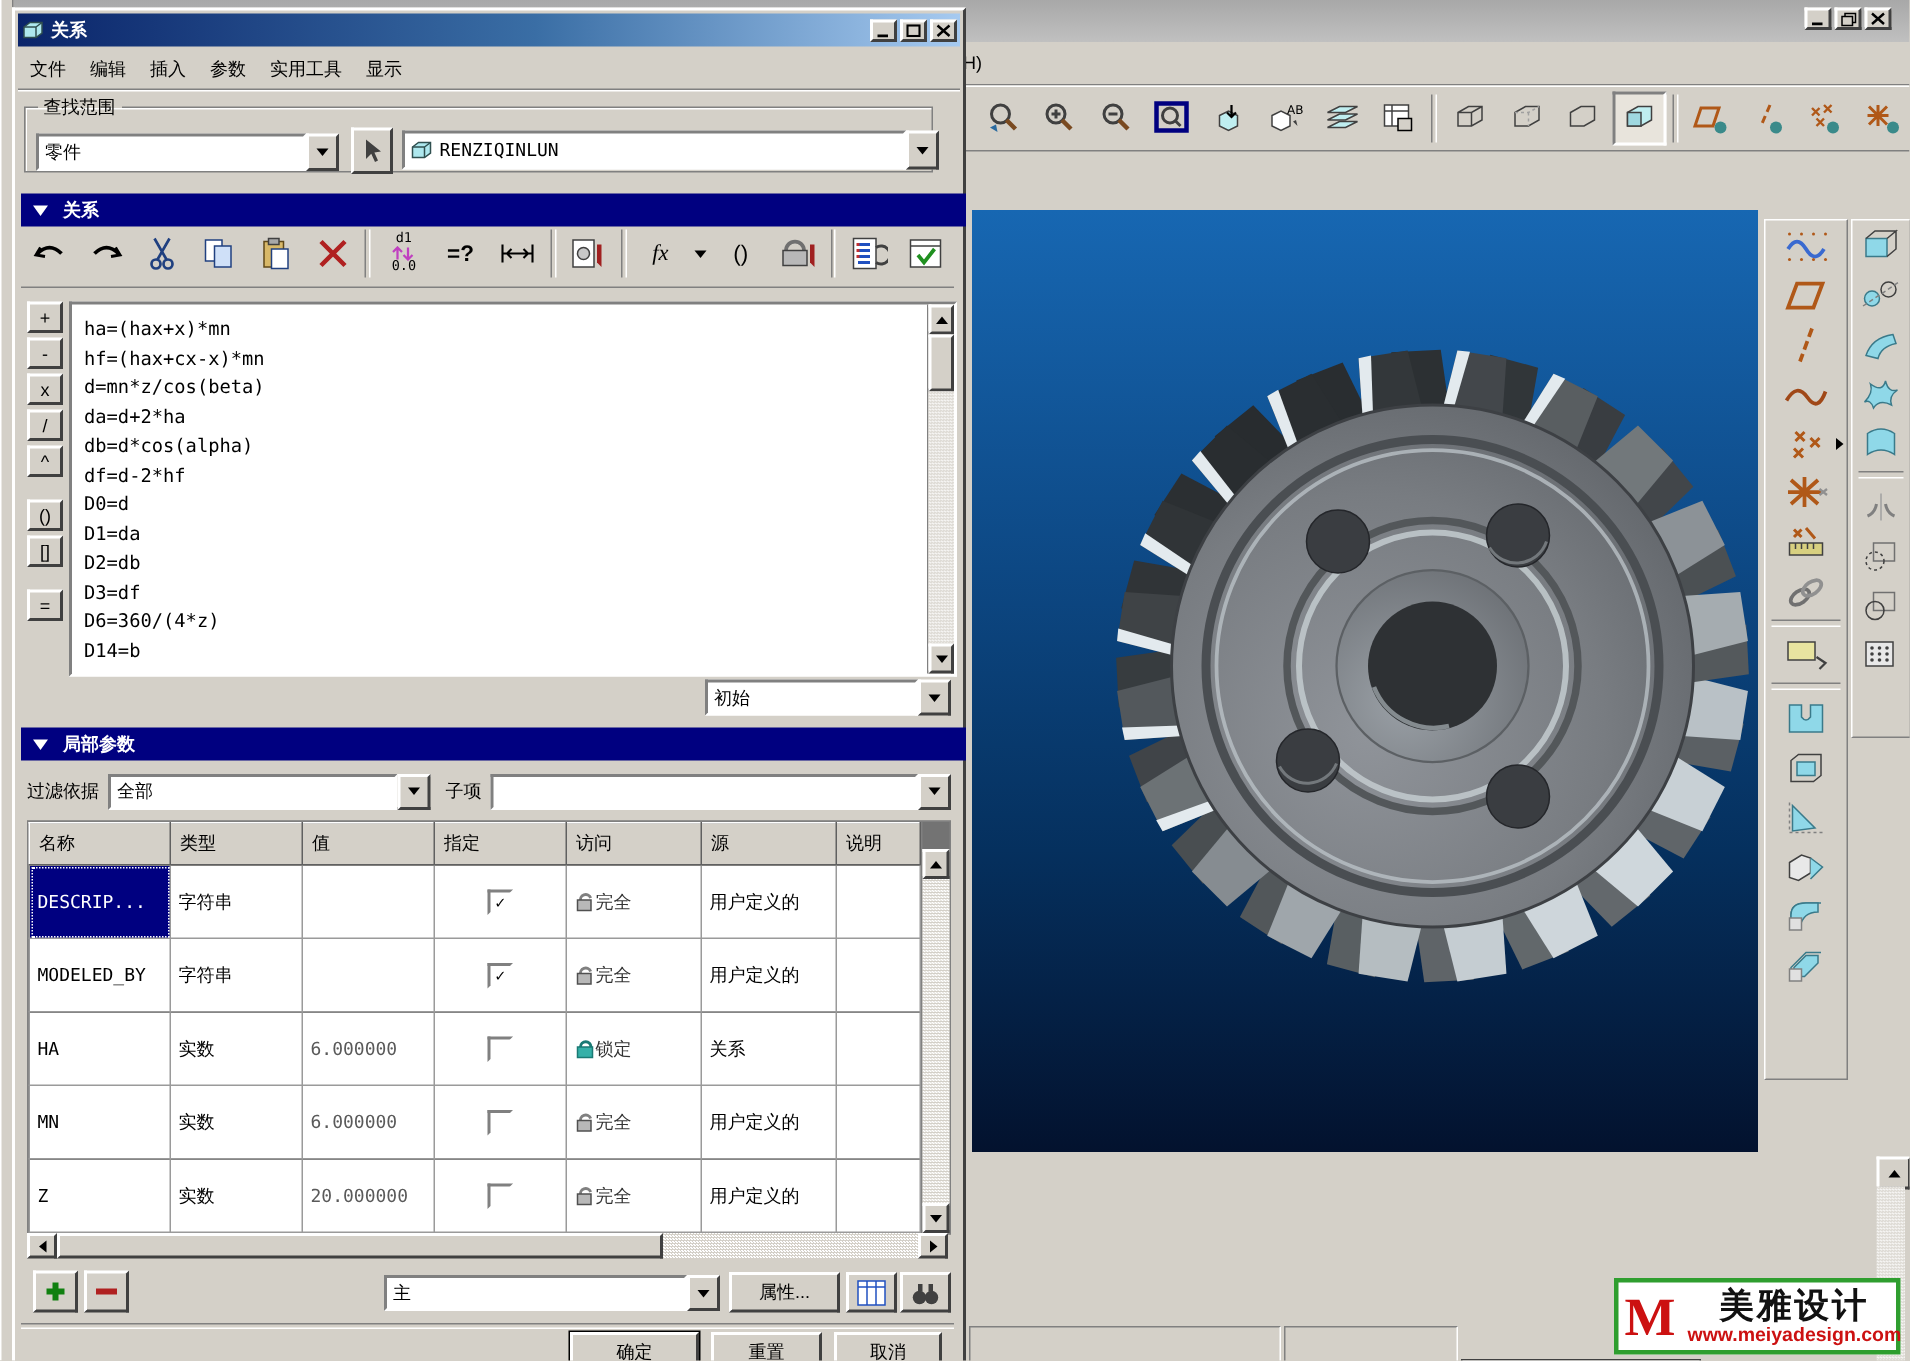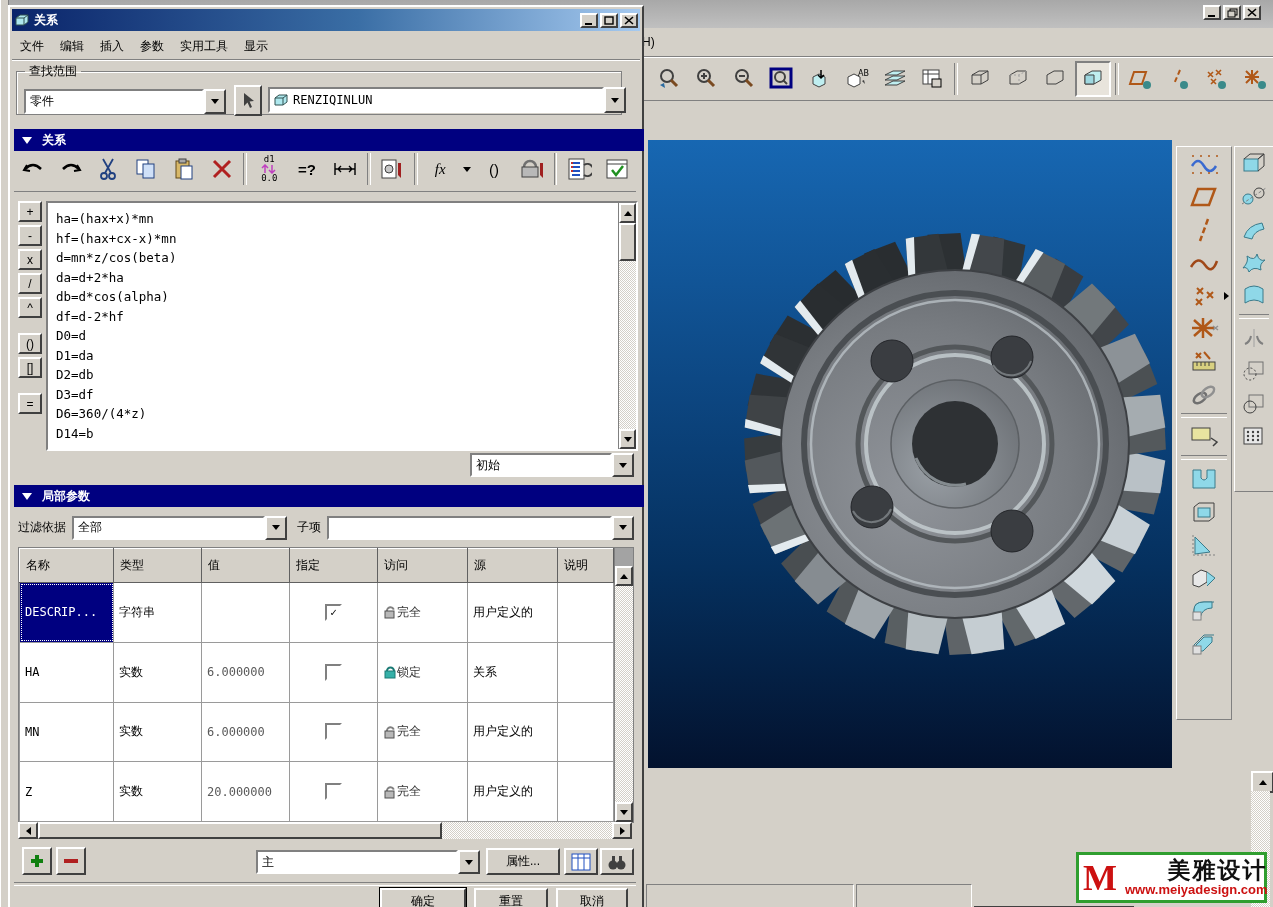--- a/index.html
+++ b/index.html
@@ -452,21 +452,21 @@
 
 <div class="abs statuspane" style="left:646px;top:884px;width:206px;height:23px;"></div>
 <div class="abs statuspane" style="left:856px;top:884px;width:114px;height:23px;"></div>
 <div class="abs" style="left:974px;top:906px;width:160px;height:20px;background:#fff;border:1px solid #404040;display:flex;align-items:center;padding-left:5px;box-sizing:border-box;">
   <span>智能</span>
 </div>
 
 <div class="abs logo-box" style="left:1076px;top:852px;width:191px;height:51px;z-index:30;">
   <span style="font-size:36px;font-weight:bold;color:#cc1111;font-family:'Liberation Serif',serif;line-height:36px;">M</span>
   <span style="width:3px;height:40px;background:#111;transform:skewX(-25deg);margin:0 4px;"></span>
-  <span style="display:flex;flex-direction:column;align-items:flex-end;">
+  <span style="display:flex;flex-direction:column;align-items:center;">
     <span style="font-size:23px;font-weight:bold;color:#111;line-height:24px;letter-spacing:2px;">美雅设计</span>
     <span style="font-size:13px;font-weight:bold;color:#cc1111;line-height:15px;">www.meiyadesign.com</span>
   </span>
 </div>
 
 <div class="abs" style="left:0;top:0;width:8px;height:907px;background:#d4d0c8;border-right:1px solid #808080;box-shadow:inset 1px 0 0 #ffffff;"></div>
 
 <div class="abs raised" id="dialog">
 
   <div class="abs" id="dlg-title">
@@ -699,21 +699,21 @@
     </div>
     <span style="margin:0 6px 0 10px;">子项</span>
     <div class="combo" style="flex:1;height:24px;">
       <span class="field"></span>
       <span class="drop">
           <span class="tri-d"></span>
         </span>
     </div>
   </div>
 
-  <div class="abs" style="left:8px;top:540px;width:614px;height:274px;border:1px solid #808080;background:#a3a3a3;display:flex;">
+  <div class="abs" style="left:8px;top:540px;width:614px;height:274px;border:1px solid #808080;background:#737373;display:flex;">
     <table class="params">
       <colgroup>
           <col style="width:94px">
           <col style="width:88px">
           <col style="width:88px">
           <col style="width:88px">
           <col style="width:90px">
           <col style="width:90px">
           <col style="width:56px">
         </colgroup>
@@ -740,20 +740,39 @@
                   <path d="M4 6 a3.5 3.5 0 0 1 7 0" fill="none" stroke="#808080" stroke-width="2" transform="rotate(-20 7 6)"></path>
                   <rect x="2" y="6" width="9" height="7" fill="#b8b8b8" stroke="#505050"></rect>
                 </svg>
                 <span>完全</span>
               </span>
             </td>
         <td>用户定义的</td>
         <td></td>
       </tr>
       <tr>
+        <td>MODELED_BY</td>
+        <td>字符串</td>
+        <td class="graytxt"></td>
+        <td>
+              <span class="chk">✓</span>
+            </td>
+        <td>
+              <span class="acc">
+                <svg class="icsvg" width="14" height="14">
+                  <path d="M4 6 a3.5 3.5 0 0 1 7 0" fill="none" stroke="#808080" stroke-width="2" transform="rotate(-20 7 6)"></path>
+                  <rect x="2" y="6" width="9" height="7" fill="#b8b8b8" stroke="#505050"></rect>
+                </svg>
+                <span>完全</span>
+              </span>
+            </td>
+        <td>用户定义的</td>
+        <td></td>
+      </tr>
+      <tr>
         <td>HA</td>
         <td>实数</td>
         <td class="graytxt">6.000000</td>
         <td>
               <span class="chk"></span>
             </td>
         <td>
               <span class="acc">
                 <svg class="icsvg" width="14" height="14">
                   <path d="M4 6 a3.5 3.5 0 0 1 7 0" fill="none" stroke="#1a7a74" stroke-width="2"></path>

